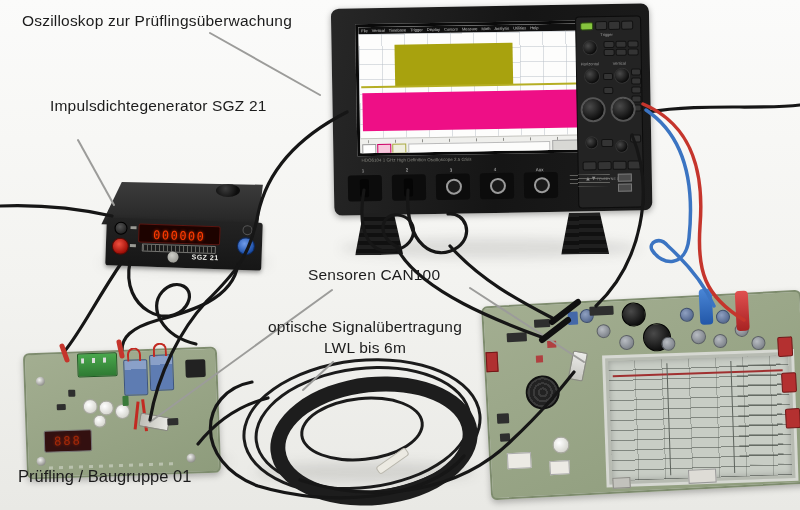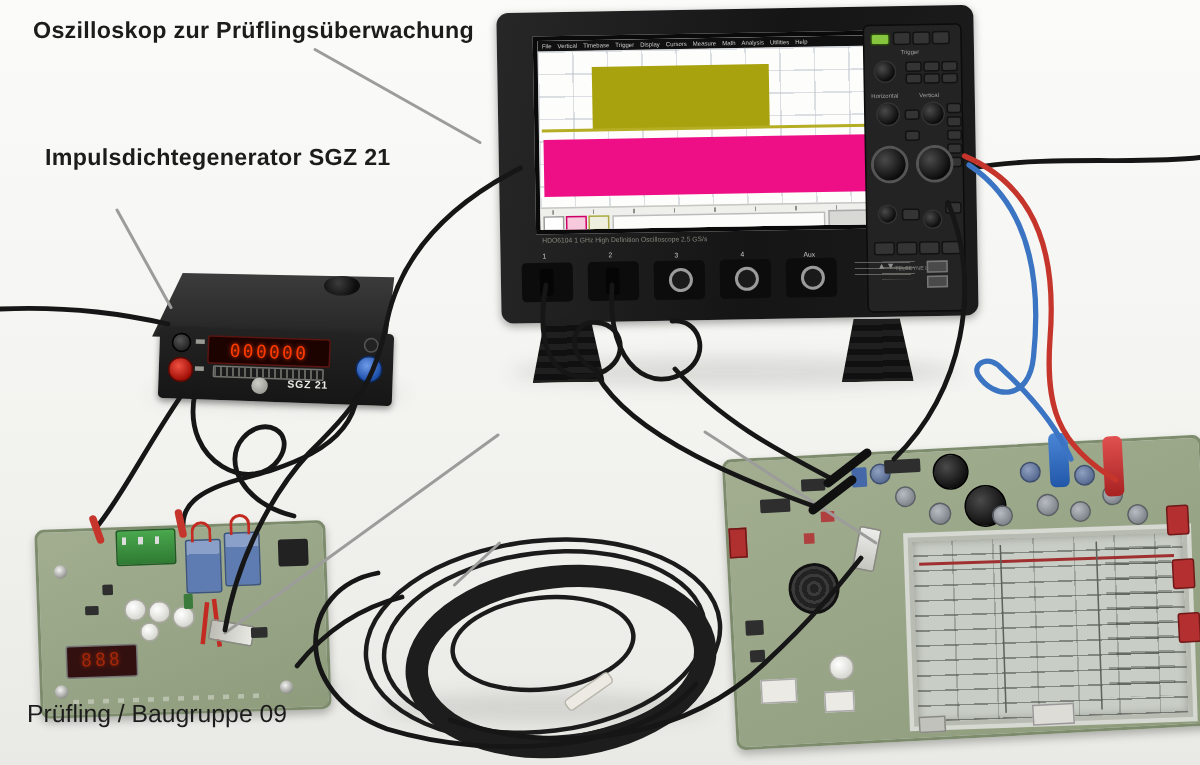--- a/index.html
+++ b/index.html
@@ -1,20 +1,20 @@
 <!DOCTYPE html>
 <html><head>
 <meta charset="utf-8">
 <style>
   html,body{margin:0;padding:0;background:#dcdcd8;}
   #stage{position:relative;width:800px;height:510px;overflow:hidden;
          background:linear-gradient(180deg,#fbfbfa 0%,#f3f3f0 55%,#e9e9e5 100%);
          font-family:"Liberation Sans",sans-serif;}
   .a{position:absolute;}
-  .lbl{font-size:15.5px;color:#1c1c1c;white-space:nowrap;letter-spacing:.2px;font-weight:bold;}
+  .lbl{font-size:15.5px;color:#1c1c1c;white-space:nowrap;letter-spacing:.2px;}
   .lbl2{font-size:16.5px;color:#1c1c1c;white-space:nowrap;}
   .shadow{border-radius:50%;background:rgba(40,40,38,.12);filter:blur(6px);}
   
   .scopebody{background:linear-gradient(100deg,#272727,#151515 55%,#1c1c1c);border-radius:8px;
              box-shadow:0 2px 6px rgba(0,0,0,.35);}
   .screen{background:#fdfdfc;border:3px solid #0a0a0a;overflow:hidden;}
   .grid{background-image:
         repeating-linear-gradient(to right, rgba(185,192,200,.5) 0 1px, transparent 1px 23px),
         repeating-linear-gradient(to bottom, rgba(185,192,200,.5) 0 1px, transparent 1px 15px);}
   .menubar{background:#101010;display:flex;gap:4px;align-items:center;padding:0 3px;color:#c8c8c8;
@@ -297,17 +297,22 @@
     <path d="M643,104 C695,126 704,176 700,226 C697,270 704,296 744,320" stroke="#c5352c" stroke-width="3.5" fill="none" stroke-linecap="round"></path>
     <path d="M646,110 C688,138 694,190 689,238 C686,268 662,266 652,250 C648,242 660,236 668,246 C692,268 706,288 714,306" stroke="#3b74c2" stroke-width="3.5" fill="none" stroke-linecap="round"></path>
 
     <path class="cable" d="M252,382 C198,392 193,462 258,486 C330,508 428,500 464,456"></path>
     <path class="cable" d="M268,398 C236,406 214,424 198,444"></path>
     <path class="cable" d="M300,480 C380,506 462,490 512,440 C542,412 558,392 574,372"></path>
   </svg>
 
   <div class="a lbl" style="left:22px;top:12px;">Oszilloskop zur Prüflingsüberwachung</div>
   <div class="a" style="left:30px;top:94px;">
-    <div class="lbl" style="margin-top:3px;">Impulsdichtegenerator SGZ 21</div>
-  </div>
-  <div class="a lbl2" style="left:18px;top:467px;">Prüfling / Baugruppe 09</div>
+    <div class="lbl" style="margin-top:3px;margin-left:20px;">Impulsdichtegenerator SGZ 21</div>
+  </div>
+  <div class="a lbl" style="left:308px;top:266px;">Sensoren CAN100</div>
+  <div class="a" style="left:262px;top:318px;width:206px;text-align:center;">
+    <div class="lbl">optische Signalübertragung</div>
+    <div class="lbl" style="margin-top:3px;">LWL bis 6m</div>
+  </div>
+  <div class="a lbl2" style="left:18px;top:467px;">Prüfling / Baugruppe 01</div>
 
 </div>
 
 </body></html>

